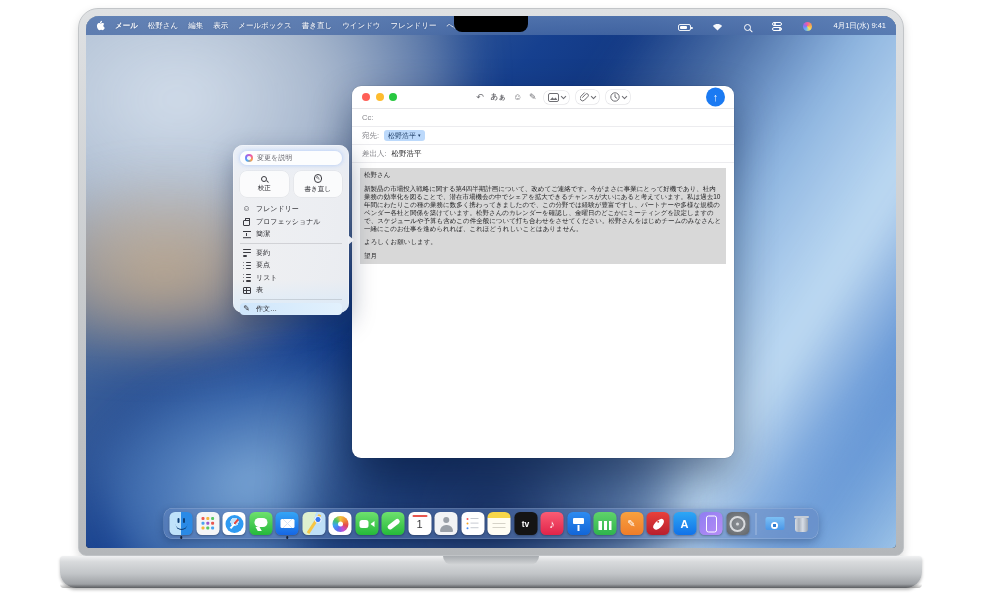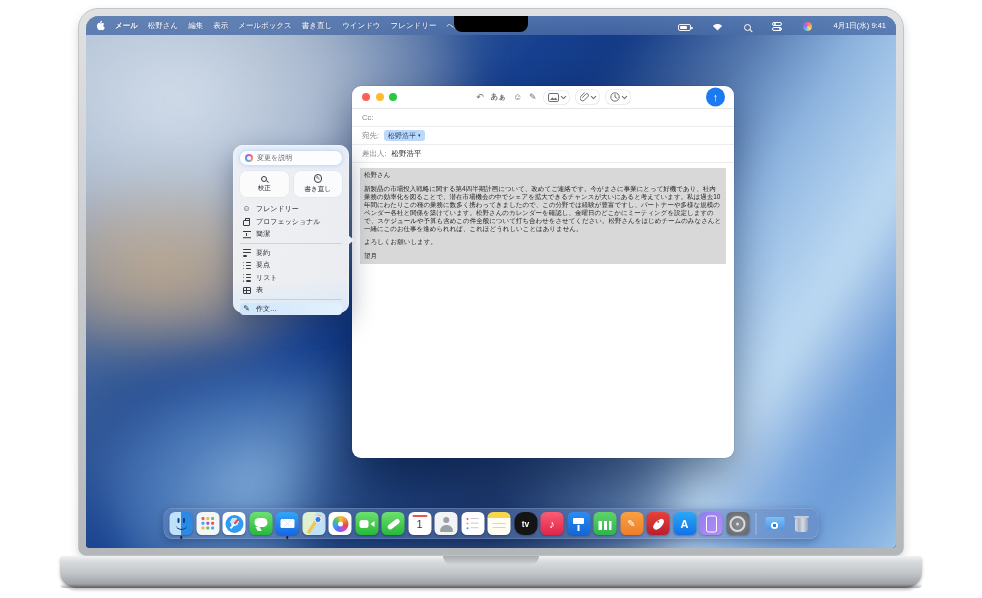--- a/index.html
+++ b/index.html
@@ -168,21 +168,21 @@
   .di-calendar{background:#fff;color:#3a3a3c;font-size:11px;}
   .di-calendar::before{content:"";position:absolute;top:3px;left:4px;right:4px;height:2px;background:#e8574f;border-radius:1px;}
   .di-contacts{background:#f2f3f5;}
   .di-contacts::before{content:"";position:absolute;left:50%;top:4.5px;transform:translateX(-50%);width:6.5px;height:6.5px;border-radius:50%;background:#9aa0a8;}
   .di-contacts::after{content:"";position:absolute;left:50%;bottom:3.5px;transform:translateX(-50%);width:13px;height:6.5px;border-radius:6px 6px 1px 1px;background:#9aa0a8;}
   .di-reminders{background:#fff;}
   .di-reminders::before{content:"";position:absolute;left:5px;top:5.5px;width:2.2px;height:2.2px;border-radius:50%;background:#fa5252;box-shadow:0 4.6px 0 #f5a623,0 9.2px 0 #4a90f5;}
   .di-reminders::after{content:"";position:absolute;left:9.5px;top:6px;width:8px;height:1.4px;background:#c7cbd2;box-shadow:0 4.6px 0 #c7cbd2,0 9.2px 0 #c7cbd2;}
   .di-notes{background:linear-gradient(180deg,#f7d64a 0 27%,#fffdf3 27%);}
   .di-notes::before{content:"";position:absolute;left:5px;top:11px;width:13px;height:1.3px;background:#d6d3c8;box-shadow:0 4px 0 #d6d3c8;}
-  .di-appletv{background:#141414;color:#fff;font-weight:bold;font-size:8.5px;border-radius:9px;}
+  .di-appletv{background:#141414;color:#fff;font-weight:bold;font-size:8.5px;}
   .di-music{background:linear-gradient(180deg,#fb5c74,#e0244a);color:#fff;font-size:11px;}
   .di-keynote{background:linear-gradient(180deg,#2e8bf0,#1266d8);}
   .di-keynote::before{content:"";position:absolute;left:50%;top:6px;transform:translateX(-50%);width:11px;height:5.5px;background:#fff;border-radius:1px;}
   .di-keynote::after{content:"";position:absolute;left:50%;bottom:4px;transform:translateX(-50%);width:2px;height:6px;background:#fff;}
   .di-numbers{background:linear-gradient(180deg,#5fd36a,#2fb44c);}
   .di-numbers::before{content:"";position:absolute;left:5px;bottom:5px;width:13px;height:9px;
     background:linear-gradient(90deg,#fff 0 3px,transparent 3px 5px,#fff 5px 8px,transparent 8px 10px,#fff 10px 13px);}
   .di-pages{background:linear-gradient(180deg,#f8a13f,#ef7d2a);color:#fff;font-size:10px;}
   .di-rocket{background:linear-gradient(180deg,#e8403a,#b81f2e);}
   .di-rocket::before{content:"";position:absolute;left:50%;top:50%;width:6.5px;height:13px;background:#fff;border-radius:50% 50% 42% 42%;transform:translate(-50%,-50%) rotate(45deg);}

